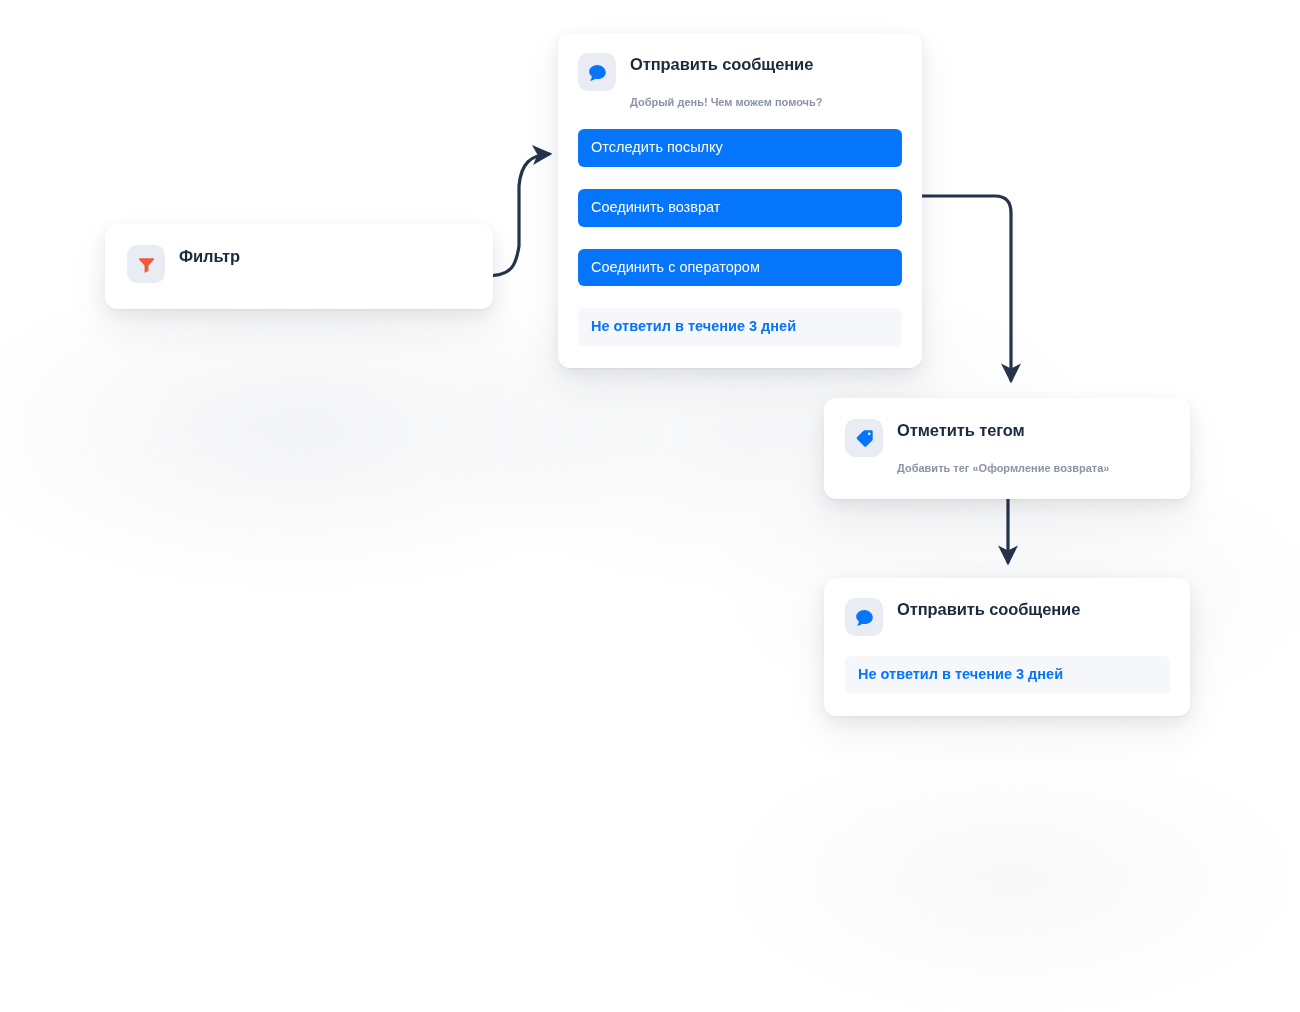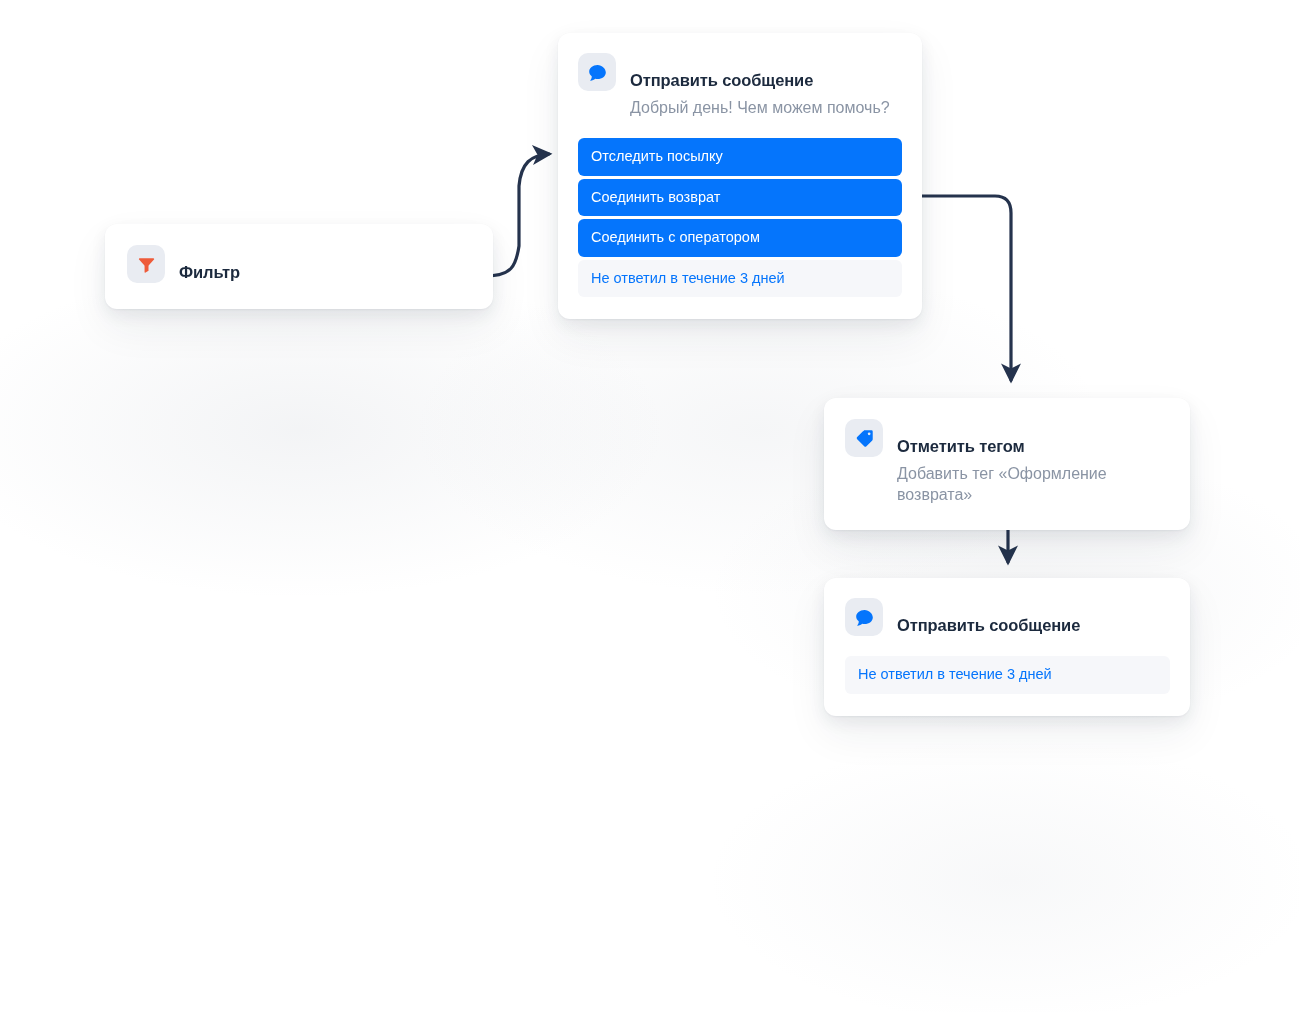--- a/index.html
+++ b/index.html
@@ -71,27 +71,26 @@
 
   .head-text { min-width: 0; padding-top: 1px; }
 
   .node-title {
     font-size: 16.5px;
     font-weight: 700;
     color: #1c2a3e;
     line-height: 1.25;
     letter-spacing: -0.1px;
     white-space: nowrap;
-    margin-top: 16px;
   }
 
   .node-sub {
-    margin-top: 6px;
-    font-size: 16px;
-    font-weight: 400;
+    margin-top: 20px;
+    font-size: 11px;
+    font-weight: 700;
     color: #8a94a4;
     line-height: 1.35;
   }
 
   .node-sub.clip {
     white-space: nowrap;
     overflow: hidden;
     text-overflow: ellipsis;
   }
 
@@ -114,21 +113,21 @@
 
   .timeout-row {
     display: block;
     width: 100%;
     border: 0;
     border-radius: 6px;
     background: #f6f7fa;
     color: #0575fc;
     font-family: inherit;
     font-size: 14.5px;
-    font-weight: 400;
+    font-weight: 700;
     text-align: left;
     padding: 9px 13px;
     line-height: 1.35;
     cursor: pointer;
   }
 
   
   #node-filter {
     left: 105px;
     top: 224px;
@@ -141,21 +140,21 @@
   #node-message-1 {
     left: 558px;
     top: 33px;
     width: 364px;
     padding: 20px 20px 22px 20px;
   }
   #node-message-1 .stack {
     margin-top: 20px;
     display: flex;
     flex-direction: column;
-    gap: 3px;
+    gap: 22px;
   }
 
   
   #node-tag {
     left: 824px;
     top: 398px;
     width: 366px;
     padding: 21px 20px 24px 21px;
   }
 

